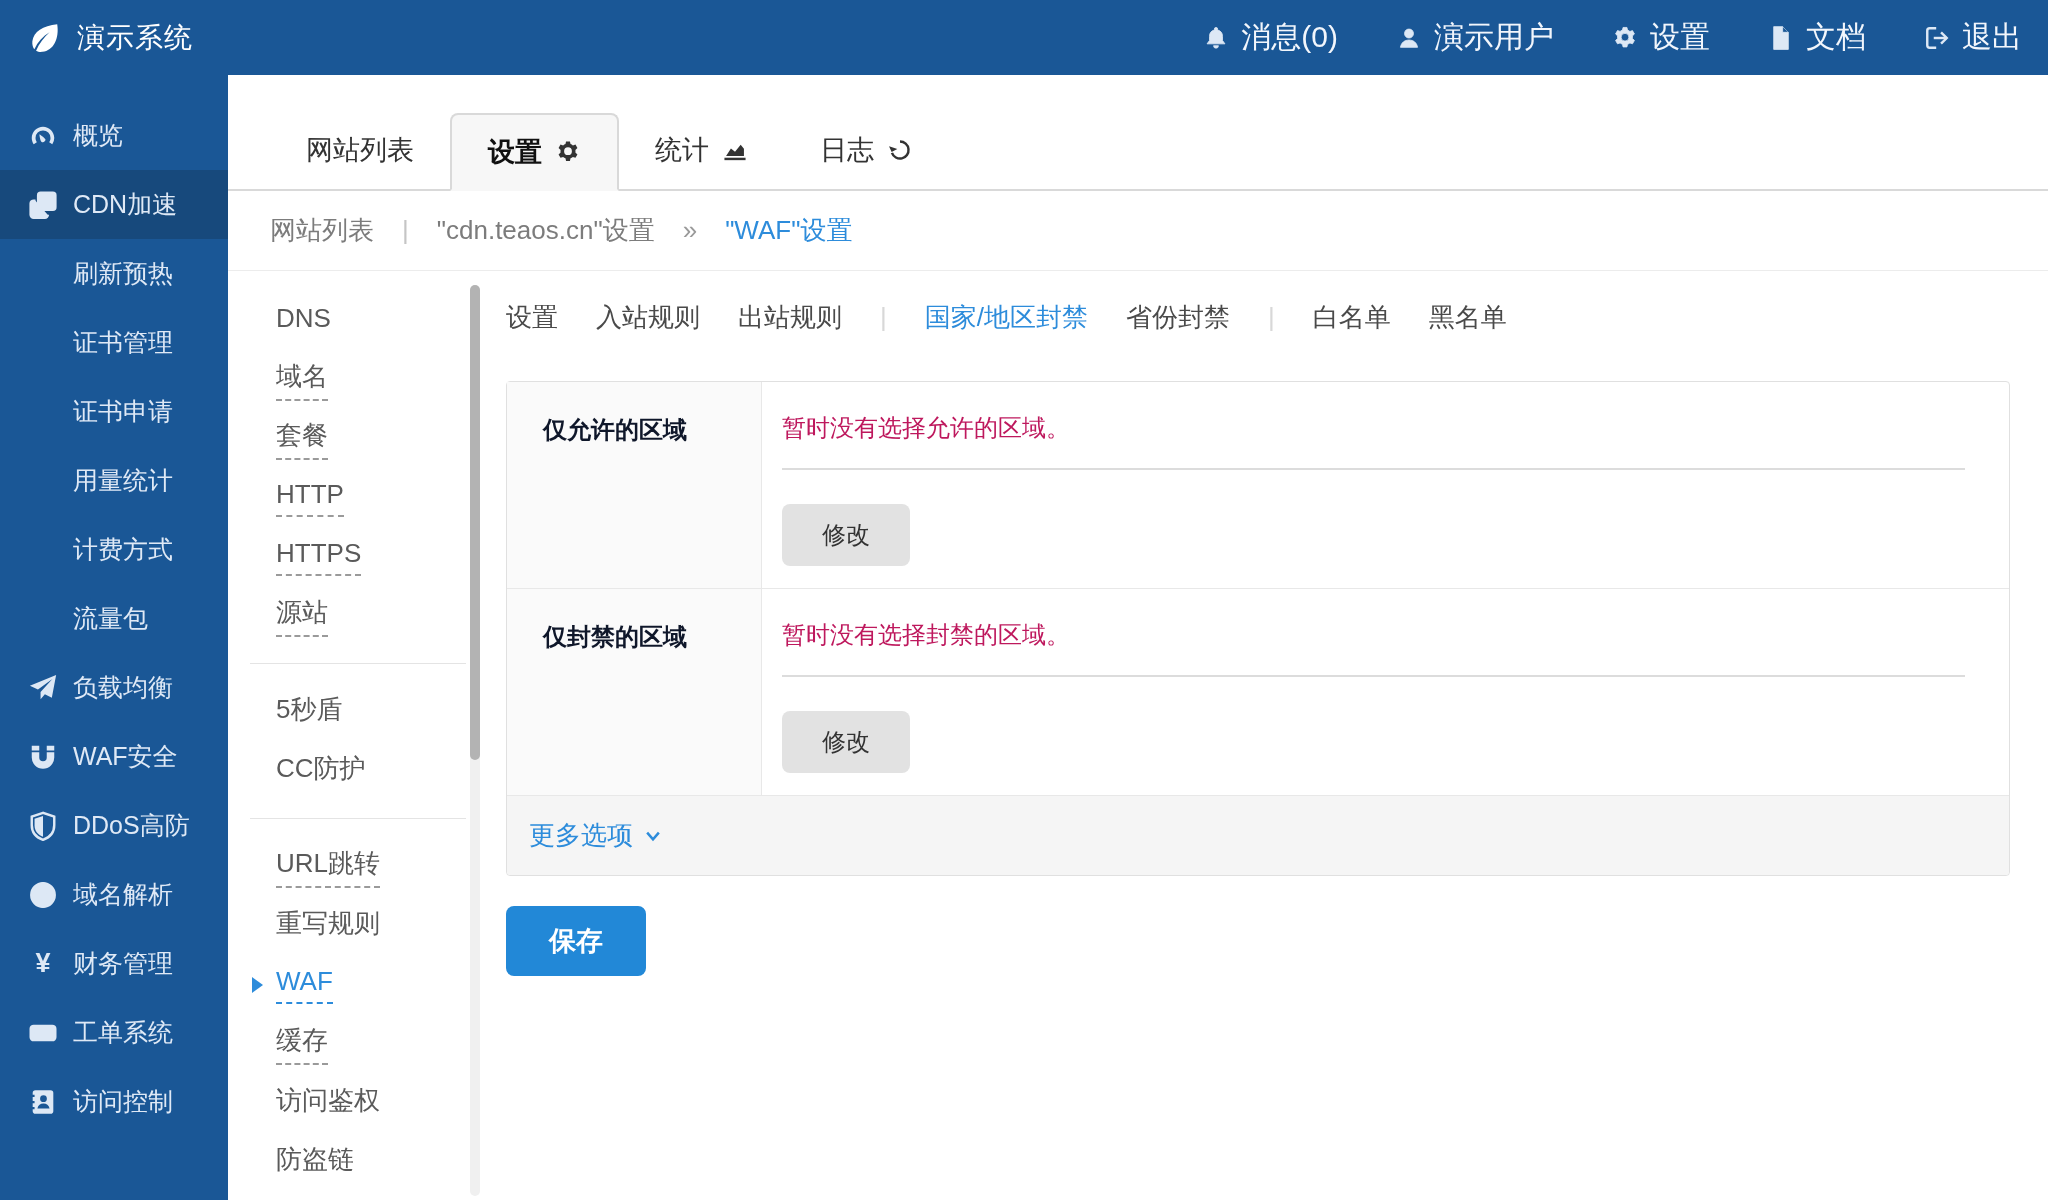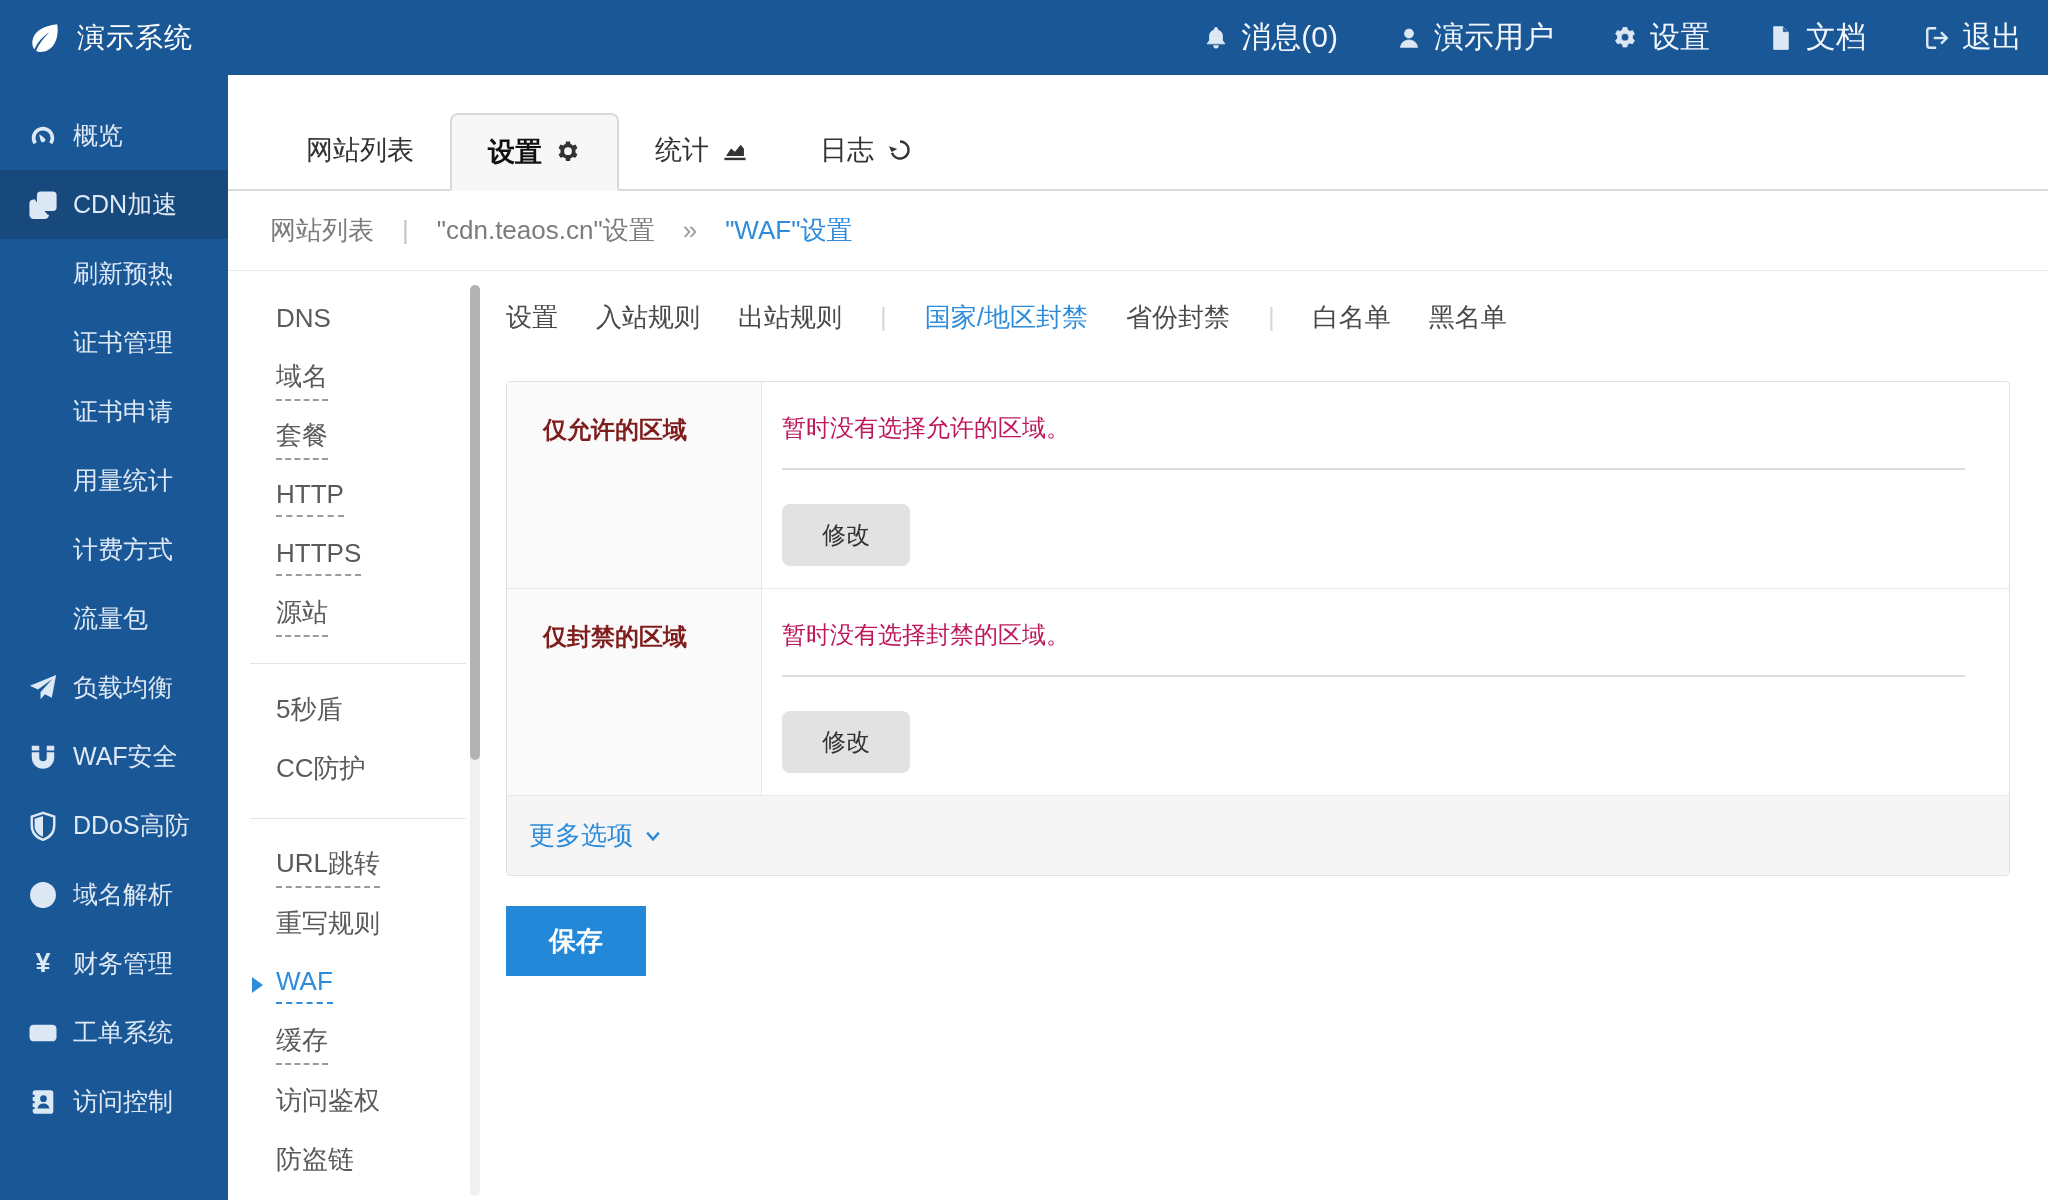--- a/index.html
+++ b/index.html
@@ -99,40 +99,40 @@
   .subtab { cursor:pointer; }
   .subtab.active { color:#2d8cdb; }
   .subtab-sep { color:#d8d8d8; }
 
   
   .form-card { margin-top:44px; border:1px solid #e0e0e0; border-radius:4px; background:#fff; }
   .form-row { display:flex; }
   .form-row + .form-row { border-top:1px solid #e8e8e8; }
   .label-cell {
     width:255px; flex:0 0 auto; background:#fafafa; border-right:1px solid #e8e8e8;
-    padding:32px 8px 0 36px; font-size:24px; font-weight:bold; color:#7f1d1d;
+    padding:32px 8px 0 36px; font-size:24px; font-weight:bold; color:#0f172a;
   }
   .value-cell { flex:1; padding:0 44px 0 20px; }
   .placeholder { margin-top:30px; font-size:24px; color:#be185d; }
   .underline { margin-top:24px; border-bottom:2px solid #dcdcdc; }
   .modify-btn {
     margin:34px 0 22px; width:128px; height:62px; background:#e2e2e2; border:none;
     border-radius:8px; font-size:24px; color:#333; cursor:pointer;
     font-family:"Liberation Sans","DejaVu Sans",sans-serif;
   }
   .form-footer {
     height:80px; background:#f5f5f5; border-top:1px solid #e8e8e8;
     border-radius:0 0 4px 4px; display:flex; align-items:center; padding-left:22px;
   }
   .more-link { display:flex; align-items:center; gap:10px; color:#2d8cdb; font-size:26px; cursor:pointer; }
   .more-link svg { width:20px; height:20px; stroke:#2d8cdb; fill:none; stroke-width:3; }
 
   .save-btn {
     margin-top:30px; width:140px; height:70px; background:#2288d7; color:#fff;
-    border:none; border-radius:0; font-size:27px; font-weight:bold; cursor:pointer;
+    border:none; border-radius:8px; font-size:27px; font-weight:bold; cursor:pointer;
     font-family:"Liberation Sans","DejaVu Sans",sans-serif;
   }
 </style>
 </head>
 <body>
 
 <div class="app">
 
   <header class="topbar">
     <div class="brand">

